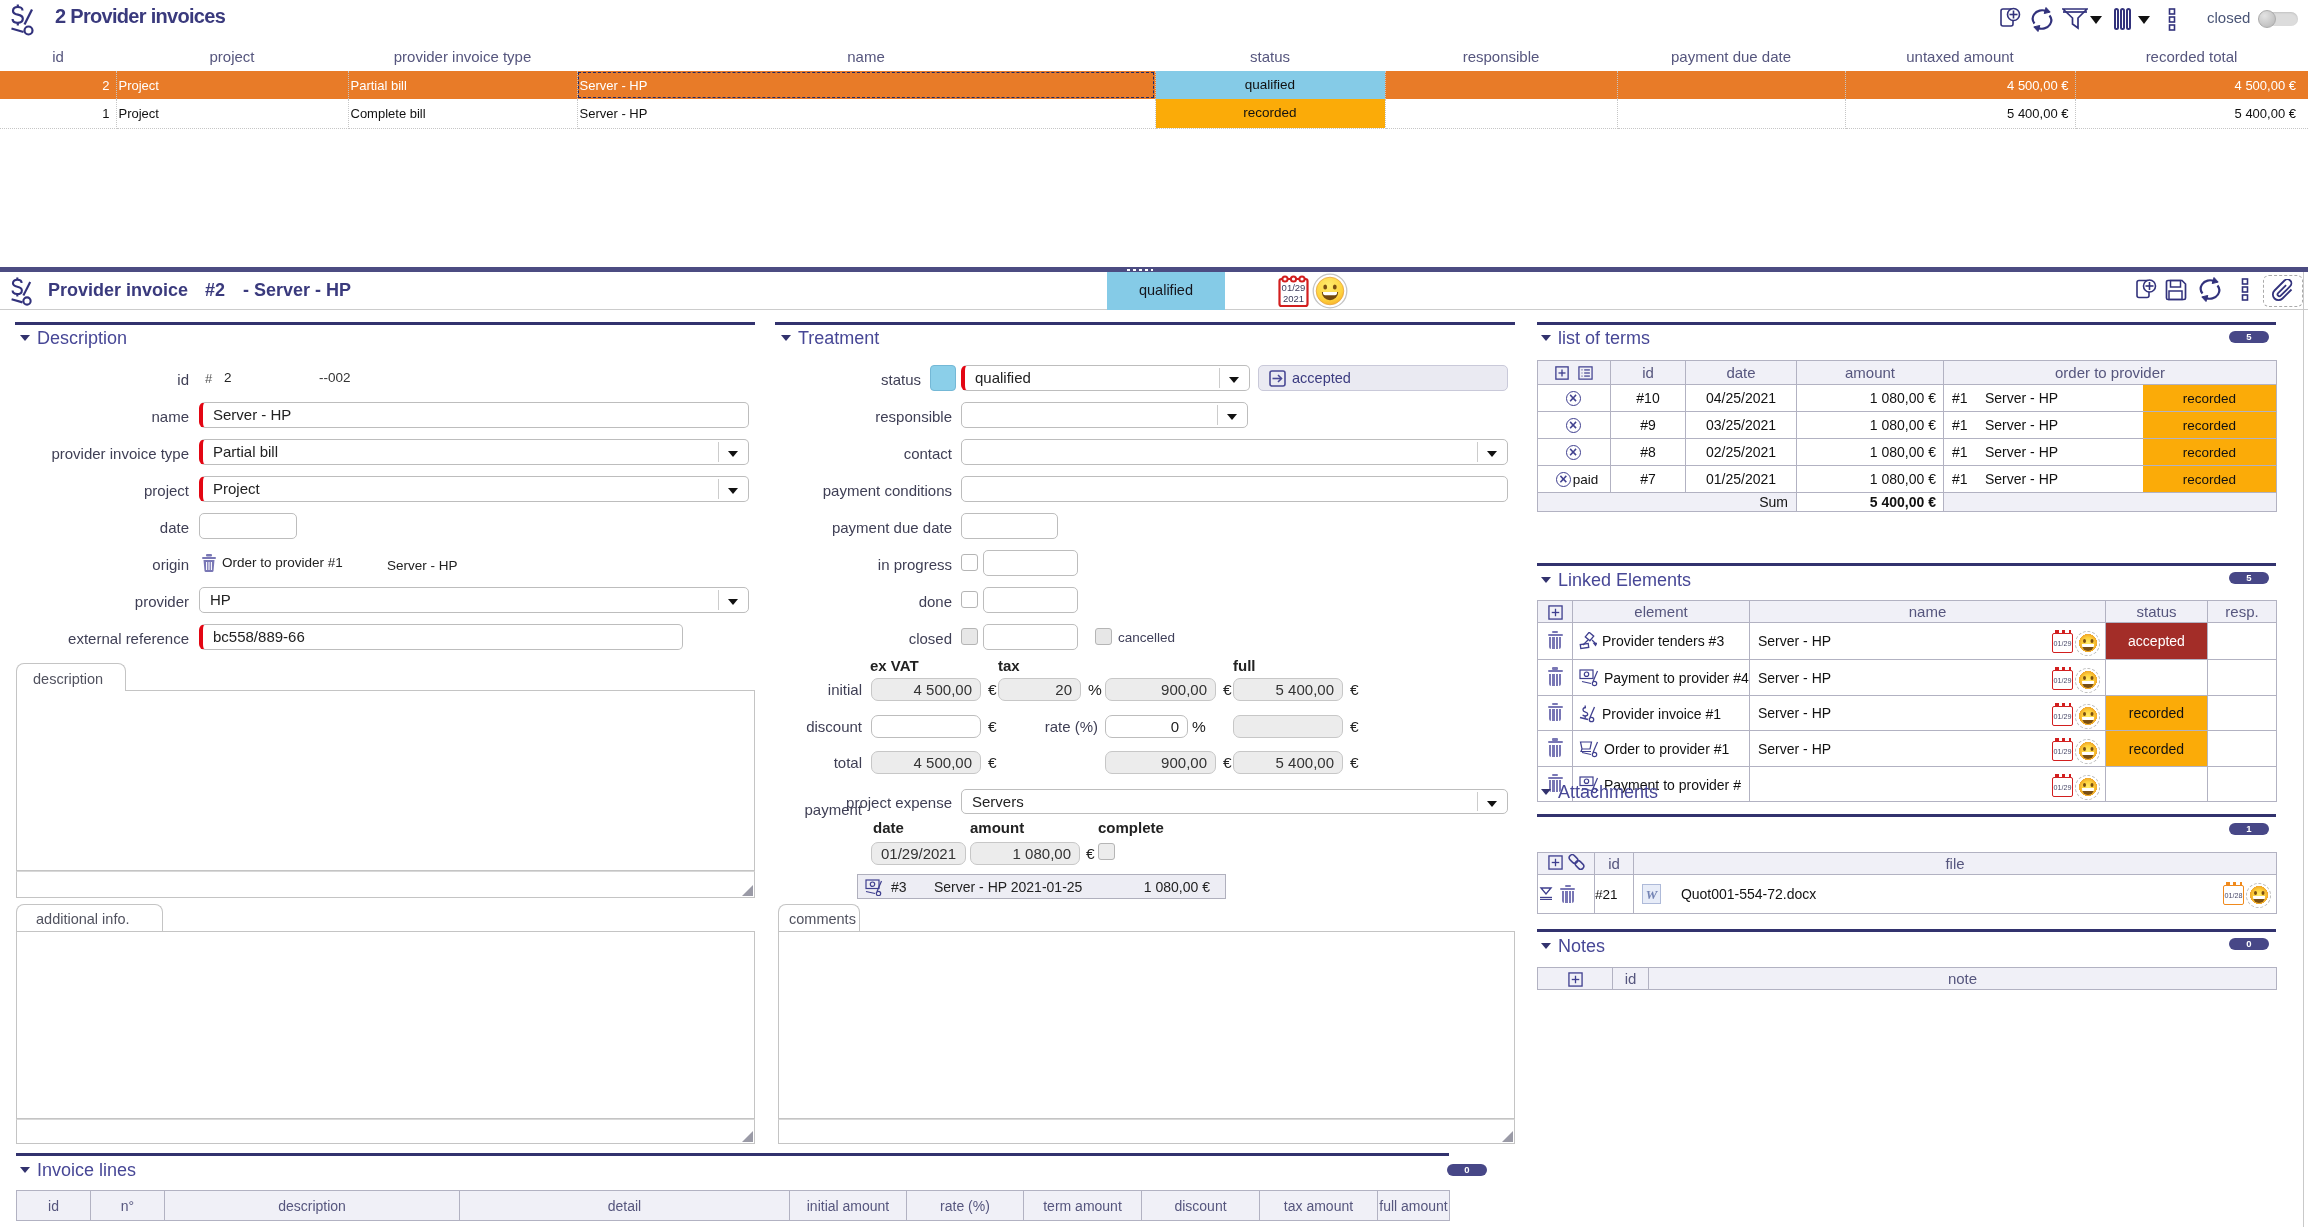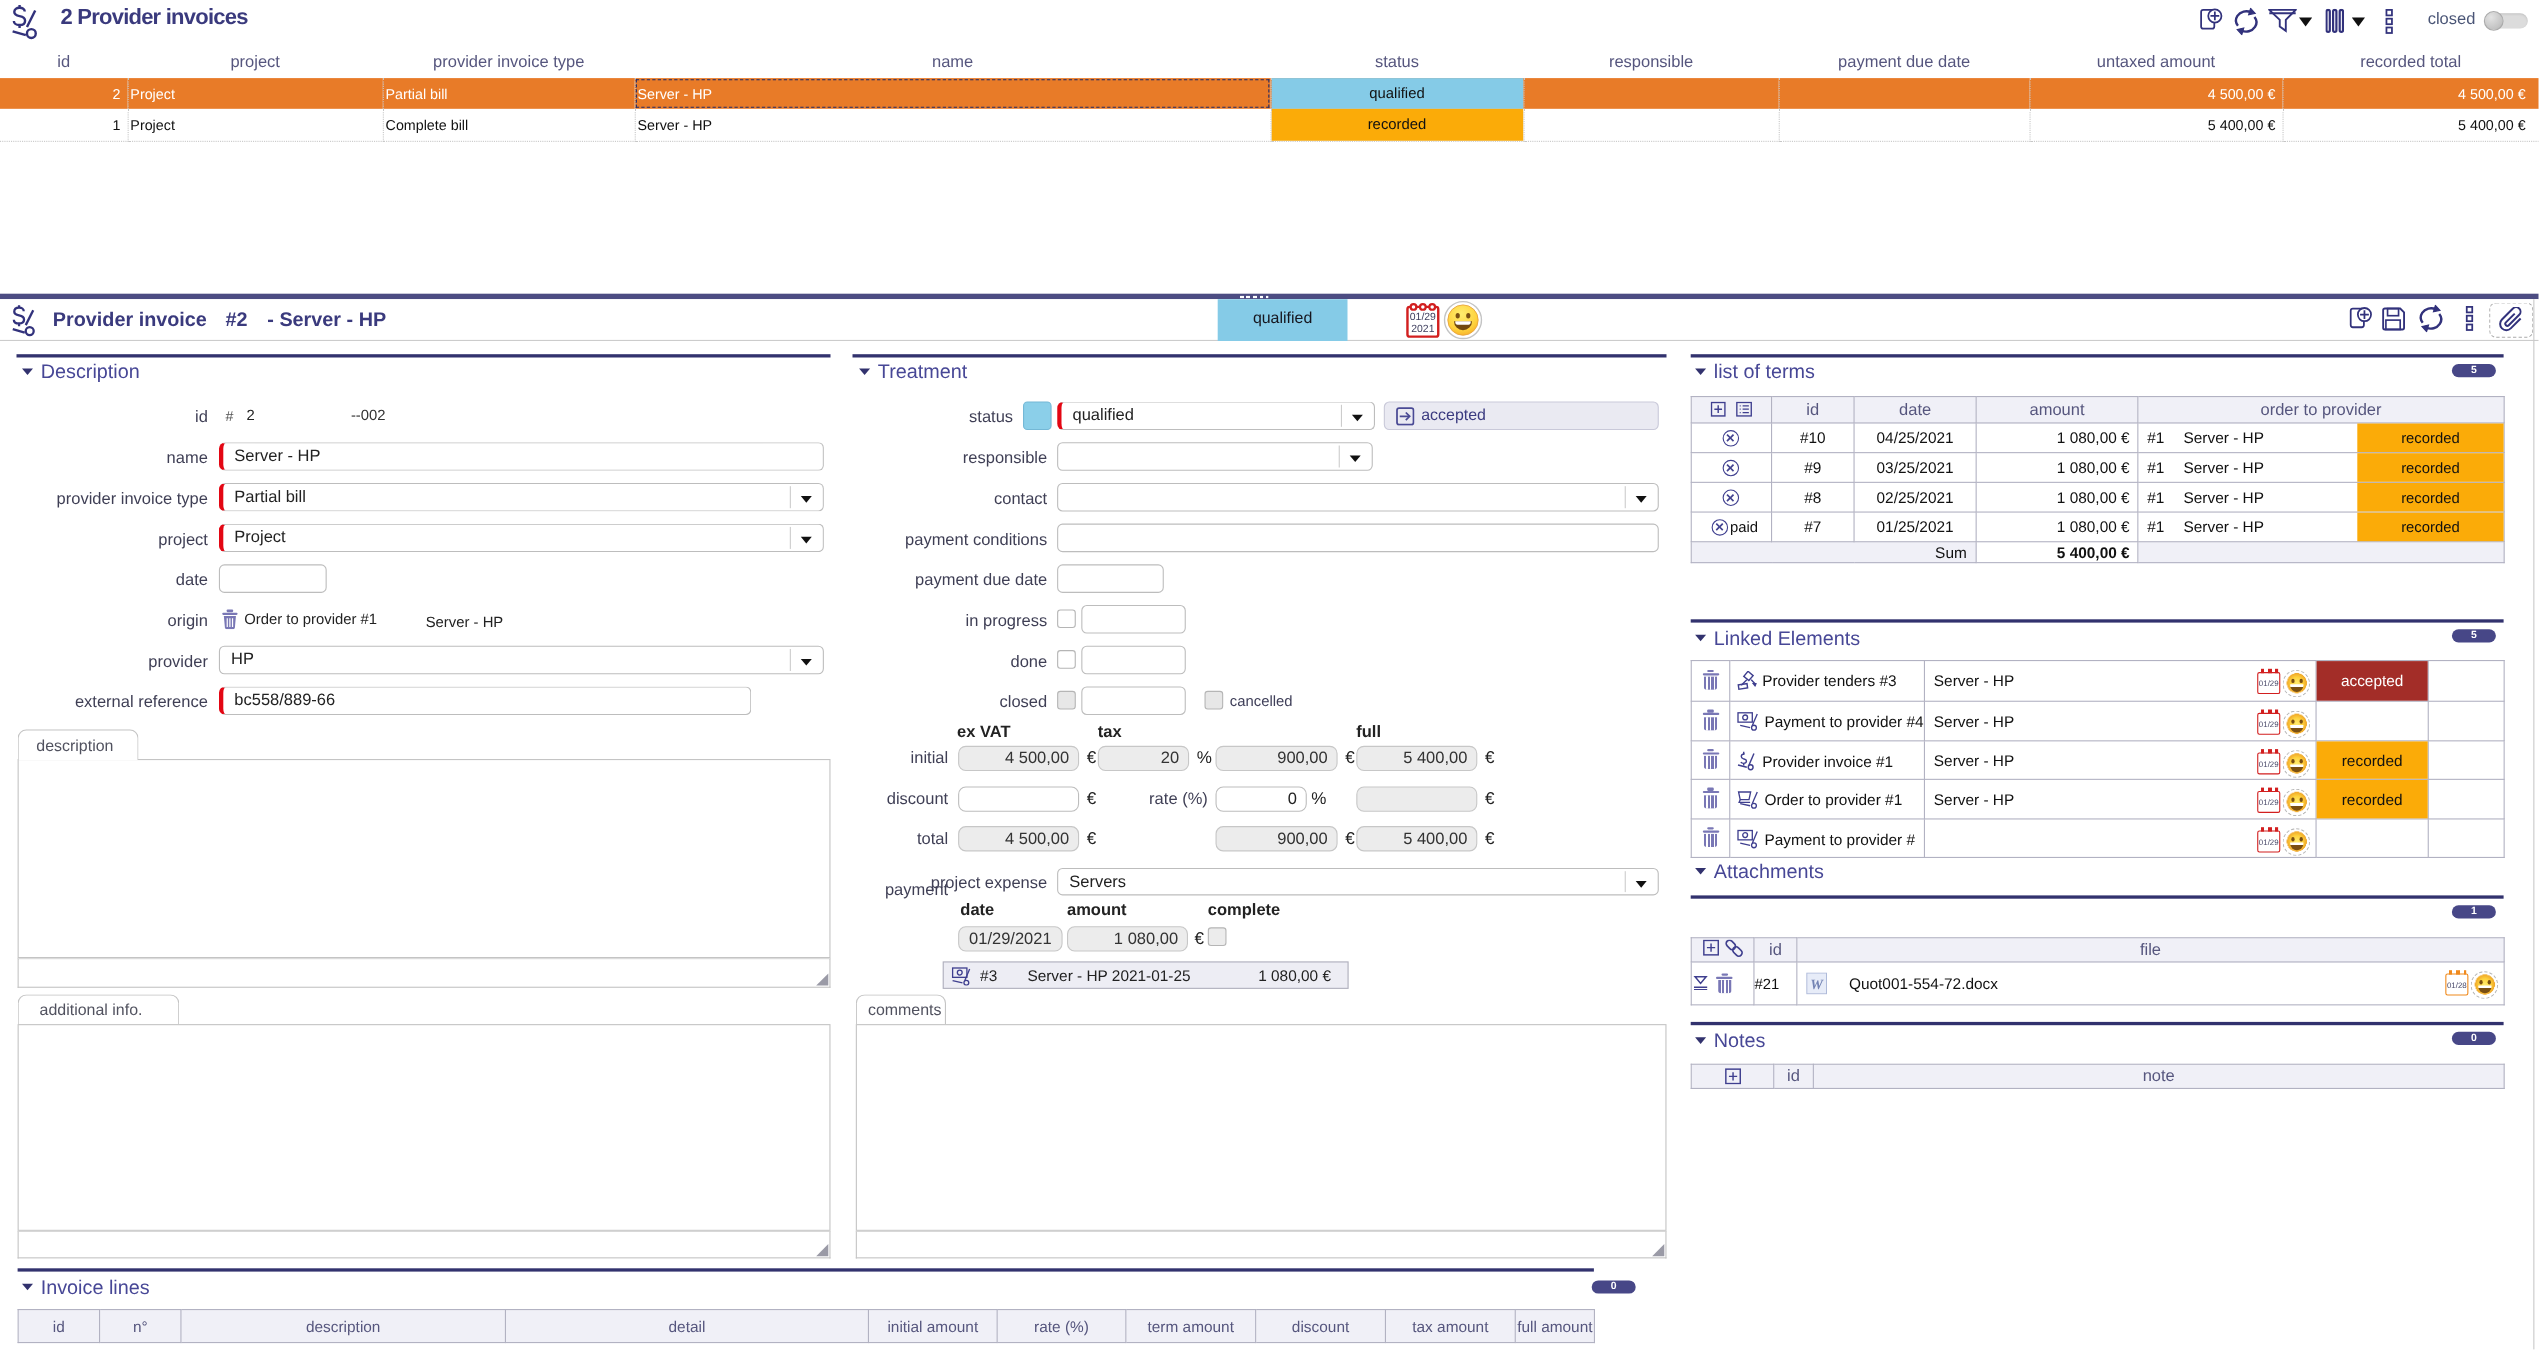--- a/index.html
+++ b/index.html
@@ -543,20 +543,33 @@
 
   <table class="grid" id="linked" style="left:1537px;top:600px;width:739px;">
     <colgroup>
           <col style="width:35px">
           <col style="width:177px">
           <col style="width:356px">
           <col style="width:102px">
           <col style="width:69px">
         </colgroup>
     <tbody>
+          <tr style="height:22px;">
+      <th><svg class="ic" style="display:inline-block;vertical-align:-3px;" width="15" height="15" viewBox="0 0 16 16">
+                <g stroke="#3f3f8f" stroke-width="1.4" fill="none">
+                  <rect x="1" y="1" width="14" height="14"></rect>
+                  <line x1="4" y1="8" x2="12" y2="8"></line>
+                  <line x1="8" y1="4" x2="8" y2="12"></line>
+                </g>
+              </svg></th>
+      <th>element</th>
+            <th>name</th>
+            <th>status</th>
+            <th>resp.</th>
+    </tr>
     <tr style="height:37px;">
       <td class="c trc"><span class="trash"><i></i></span></td>
       <td class="el"><svg class="ic elicon" width="18" height="18" viewBox="0 0 18 18">
                 <g stroke="#3f3f8f" stroke-width="1.3" fill="none">
                   <rect x="7.5" y="1.5" width="6" height="6" transform="rotate(40 10.5 4.5)"></rect>
                   <line x1="9" y1="8" x2="4" y2="13"></line>
                   <rect x="1.5" y="12" width="8" height="4" transform="rotate(-8 5.5 14)"></rect>
                   <line x1="13" y1="8" x2="16.5" y2="11.5"></line>
                   <path d="M15 11.5 l2.5 0 l-1 1.8 z" fill="#3f3f8f"></path>
                 </g>

